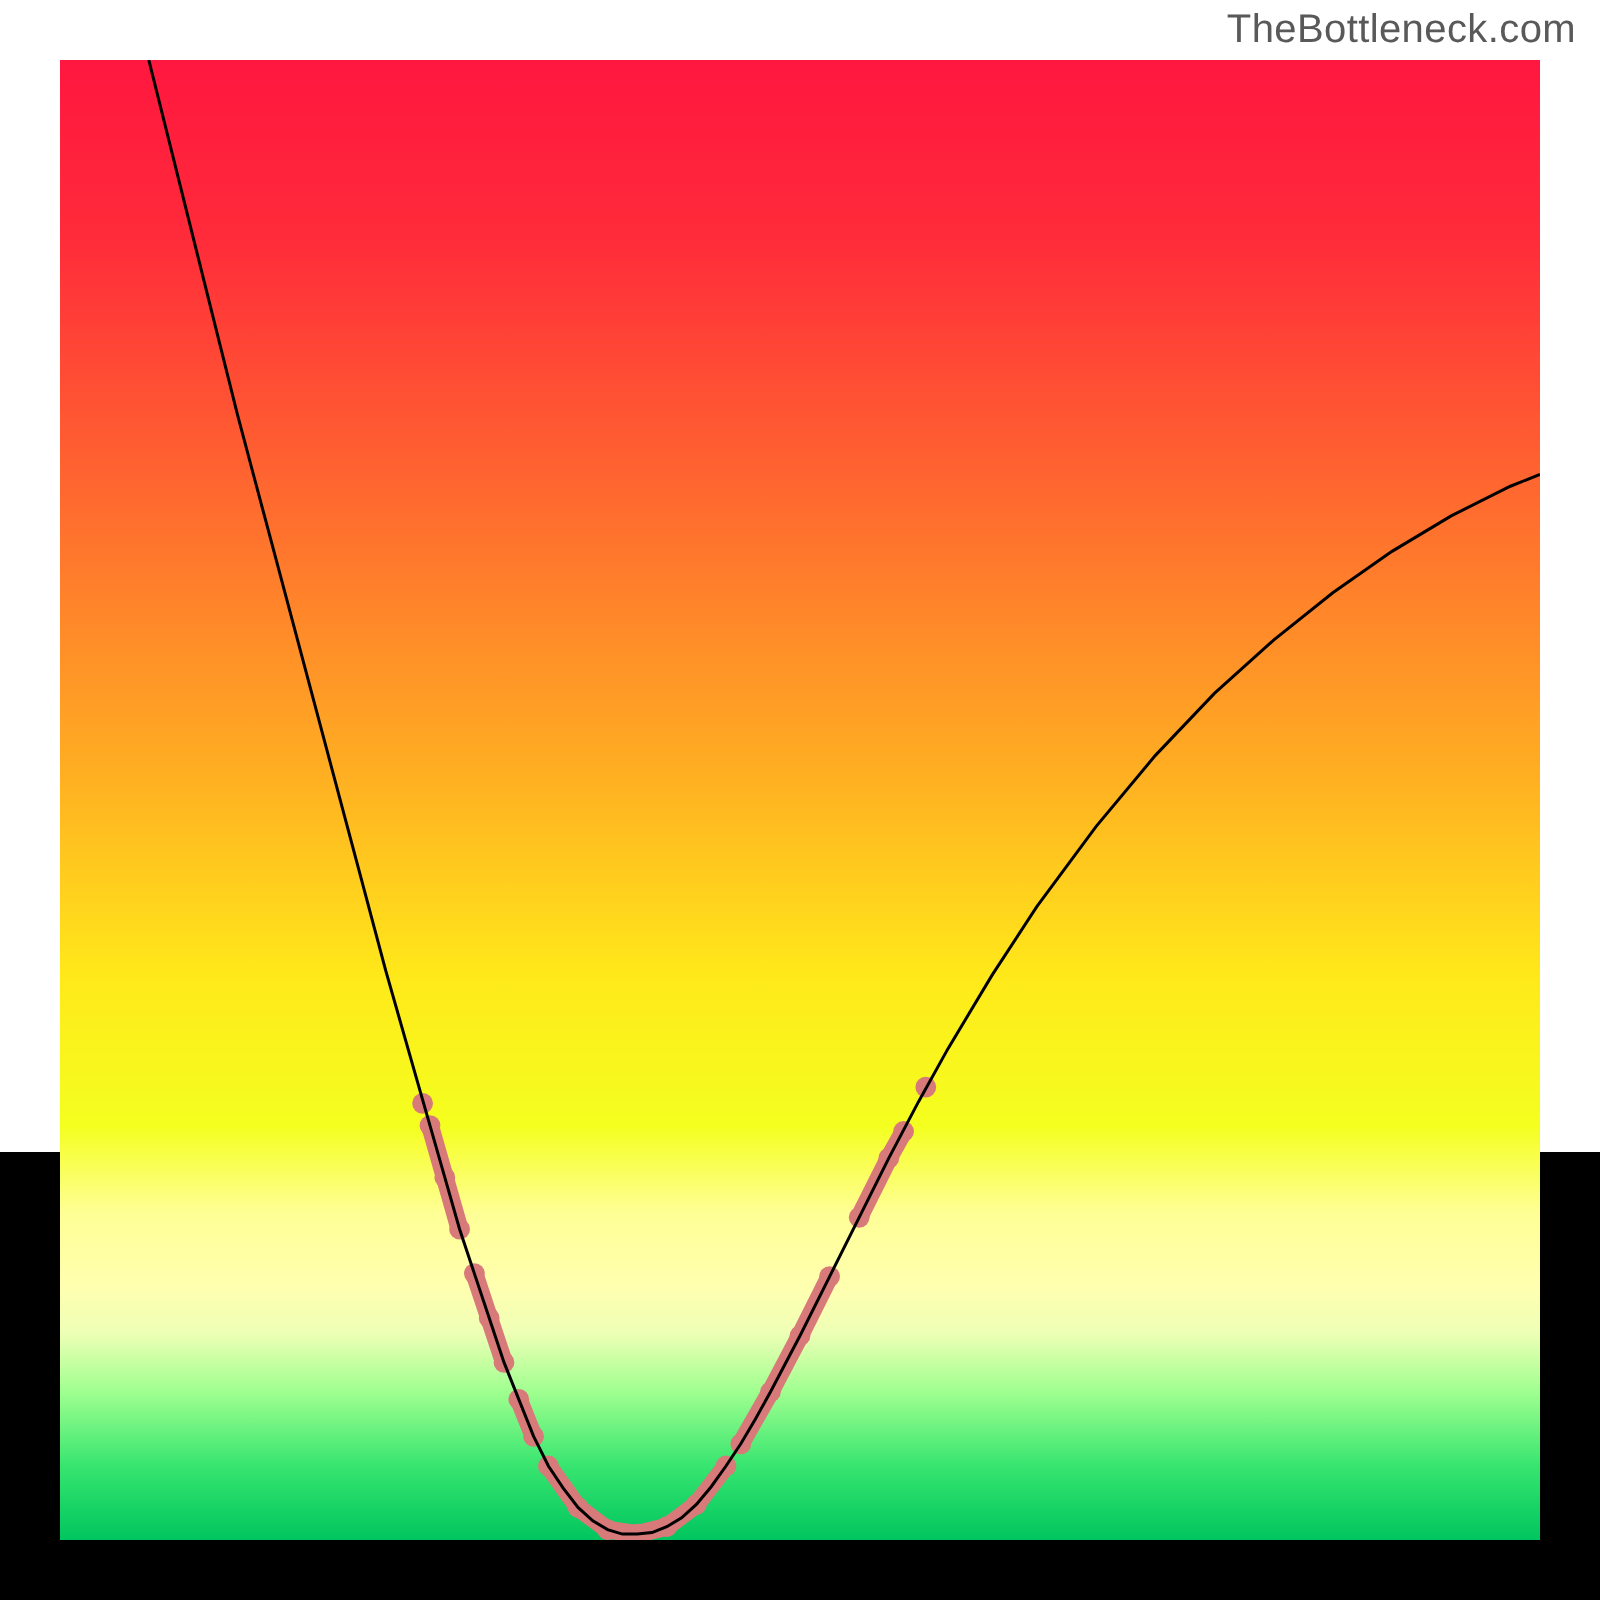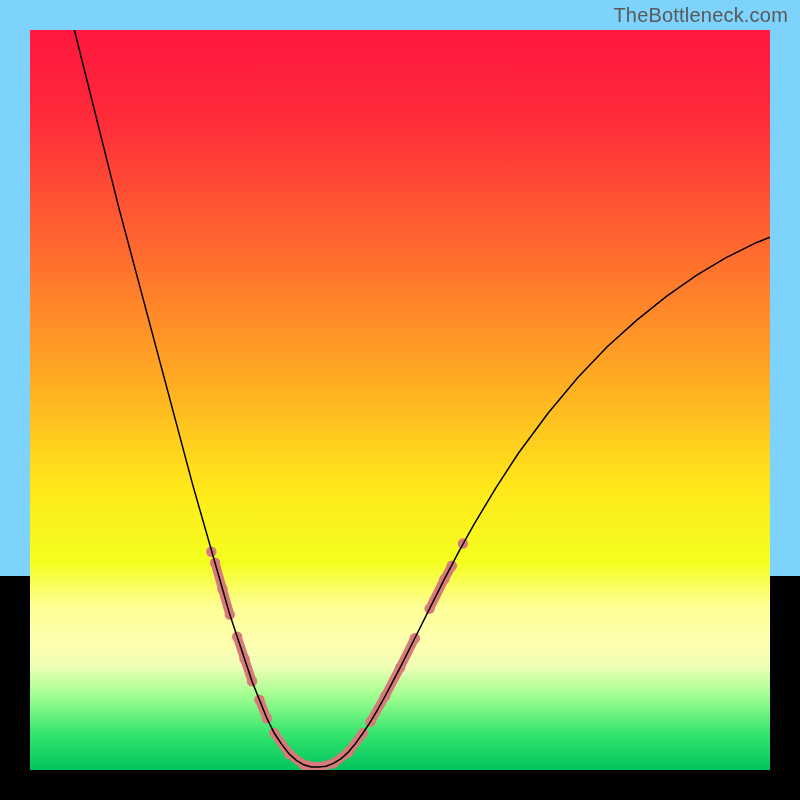--- a/index.html
+++ b/index.html
@@ -10,21 +10,21 @@
     background: #000;
     font-family: Arial, Helvetica, sans-serif;
     overflow: hidden;
   }
   .frame {
     position: absolute;
     left: 0;
     top: 0;
     width: 800px;
     height: 576px;
-    background: #7dd3fc;
+    background: #ffffff;
   }
   .plot {
     position: absolute;
     left: 30px;
     top: 30px;
     width: 740px;
     height: 740px;
   }
   .watermark {
     position: absolute;

